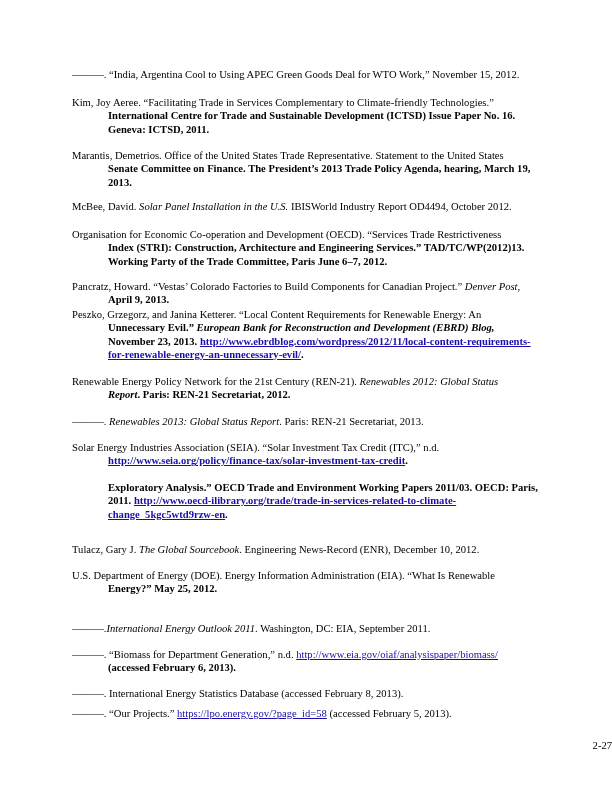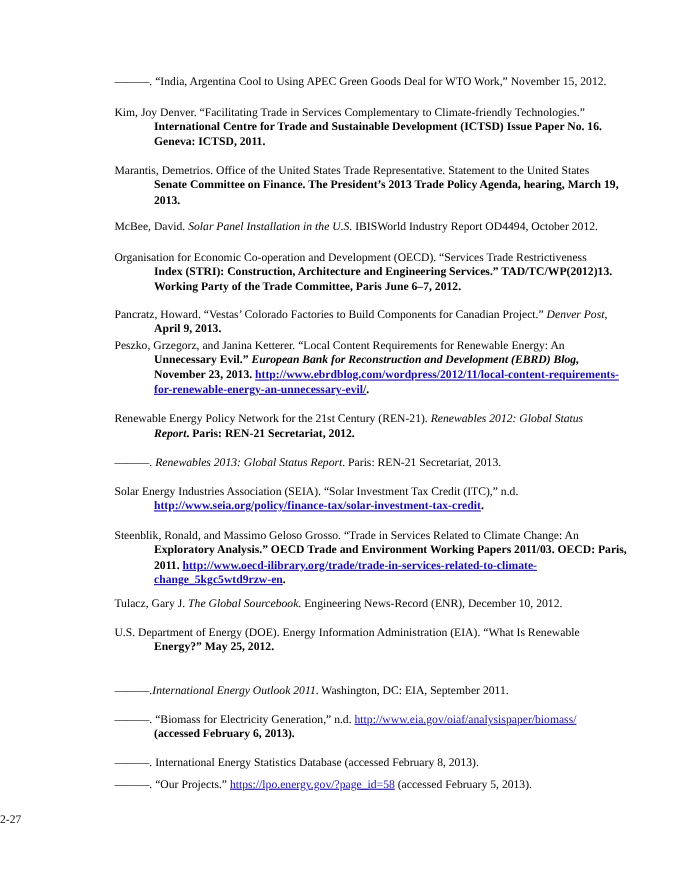--- a/index.html
+++ b/index.html
@@ -5,37 +5,37 @@
   html, body { margin: 0; padding: 0; background: #ffffff; }
   body { width: 612px; height: 792px; position: relative; overflow: hidden; }
   .page {
     position: absolute; left: 0; top: 0; width: 612px; height: 792px;
     font-family: "Liberation Serif", serif; font-size: 10.6px; color: #000;
   }
   .entry {
     position: absolute; left: 72px; width: 468px;
     line-height: 13.4px;
   }
-  .line { white-space: nowrap; margin-left: 32px; }
+  .line { white-space: nowrap; }
   .indent { padding-left: 36px; font-weight: bold; }
   .link { color: #1a0dab; text-decoration: underline; }
   i { font-style: italic; }
-  .pagenum { position: absolute; left: 0; width: 612px; top: 740px; text-align: left; font-size: 10.6px; }
+  .pagenum { position: absolute; left: 0; width: 612px; top: 740px; text-align: right; font-size: 10.6px; }
 </style>
 </head>
 <body>
 
 <div class="page">
 
   <div class="entry" style="top:68px">
     <div class="line">———. “India, Argentina Cool to Using APEC Green Goods Deal for WTO Work,” November 15, 2012.</div>
   </div>
 
   <div class="entry" style="top:96px">
-    <div class="line">Kim, Joy Denver. “Facilitating Trade in Services Complementary to Climate-friendly Technologies.”</div>
+    <div class="line">Kim, Joy Aeree. “Facilitating Trade in Services Complementary to Climate-friendly Technologies.”</div>
     <div class="line indent">International Centre for Trade and Sustainable Development (ICTSD) Issue Paper No. 16.</div>
     <div class="line indent">Geneva: ICTSD, 2011.</div>
   </div>
 
   <div class="entry" style="top:149px">
     <div class="line">Marantis, Demetrios. Office of the United States Trade Representative. Statement to the United States</div>
     <div class="line indent">Senate Committee on Finance. The President’s 2013 Trade Policy Agenda, hearing, March 19,</div>
     <div class="line indent">2013.</div>
   </div>
 
@@ -69,41 +69,40 @@
   <div class="entry" style="top:415px">
     <div class="line"><span>———. </span><i>Renewables 2013: Global Status Report</i><span>. Paris: REN-21 Secretariat, 2013.</span></div>
   </div>
 
   <div class="entry" style="top:441px">
     <div class="line">Solar Energy Industries Association (SEIA). “Solar Investment Tax Credit (ITC),” n.d.</div>
     <div class="line indent"><a class="link">http://www.seia.org/policy/finance-tax/solar-investment-tax-credit</a><span>.</span></div>
   </div>
 
   <div class="entry" style="top:481px">
-    <div class="line">Steenblik, Ronald, and Massimo Geloso Grosso. “Trade in Services Related to Climate Change: An</div>
     <div class="line indent">Exploratory Analysis.” OECD Trade and Environment Working Papers 2011/03. OECD: Paris,</div>
     <div class="line indent"><span>2011. </span><a class="link">http://www.oecd-ilibrary.org/trade/trade-in-services-related-to-climate-</a></div>
     <div class="line indent"><a class="link">change_5kgc5wtd9rzw-en</a><span>.</span></div>
   </div>
 
   <div class="entry" style="top:543px">
     <div class="line"><span>Tulacz, Gary J. </span><i>The Global Sourcebook</i><span>. Engineering News-Record (ENR), December 10, 2012.</span></div>
   </div>
 
   <div class="entry" style="top:569px">
     <div class="line">U.S. Department of Energy (DOE). Energy Information Administration (EIA). “What Is Renewable</div>
     <div class="line indent">Energy?” May 25, 2012.</div>
   </div>
 
   <div class="entry" style="top:622px">
     <div class="line"><span>———.</span><i>International Energy Outlook 2011</i><span>. Washington, DC: EIA, September 2011.</span></div>
   </div>
 
   <div class="entry" style="top:648px">
-    <div class="line"><span>———. “Biomass for Electricity Generation,” n.d. </span><a class="link">http://www.eia.gov/oiaf/analysispaper/biomass/</a></div>
+    <div class="line"><span>———. “Biomass for Department Generation,” n.d. </span><a class="link">http://www.eia.gov/oiaf/analysispaper/biomass/</a></div>
     <div class="line indent">(accessed February 6, 2013).</div>
   </div>
 
   <div class="entry" style="top:687px">
     <div class="line">———. International Energy Statistics Database (accessed February 8, 2013).</div>
   </div>
 
   <div class="entry" style="top:707px">
     <div class="line"><span>———. “Our Projects.” </span><a class="link">https://lpo.energy.gov/?page_id=58</a><span> (accessed February 5, 2013).</span></div>
   </div>

